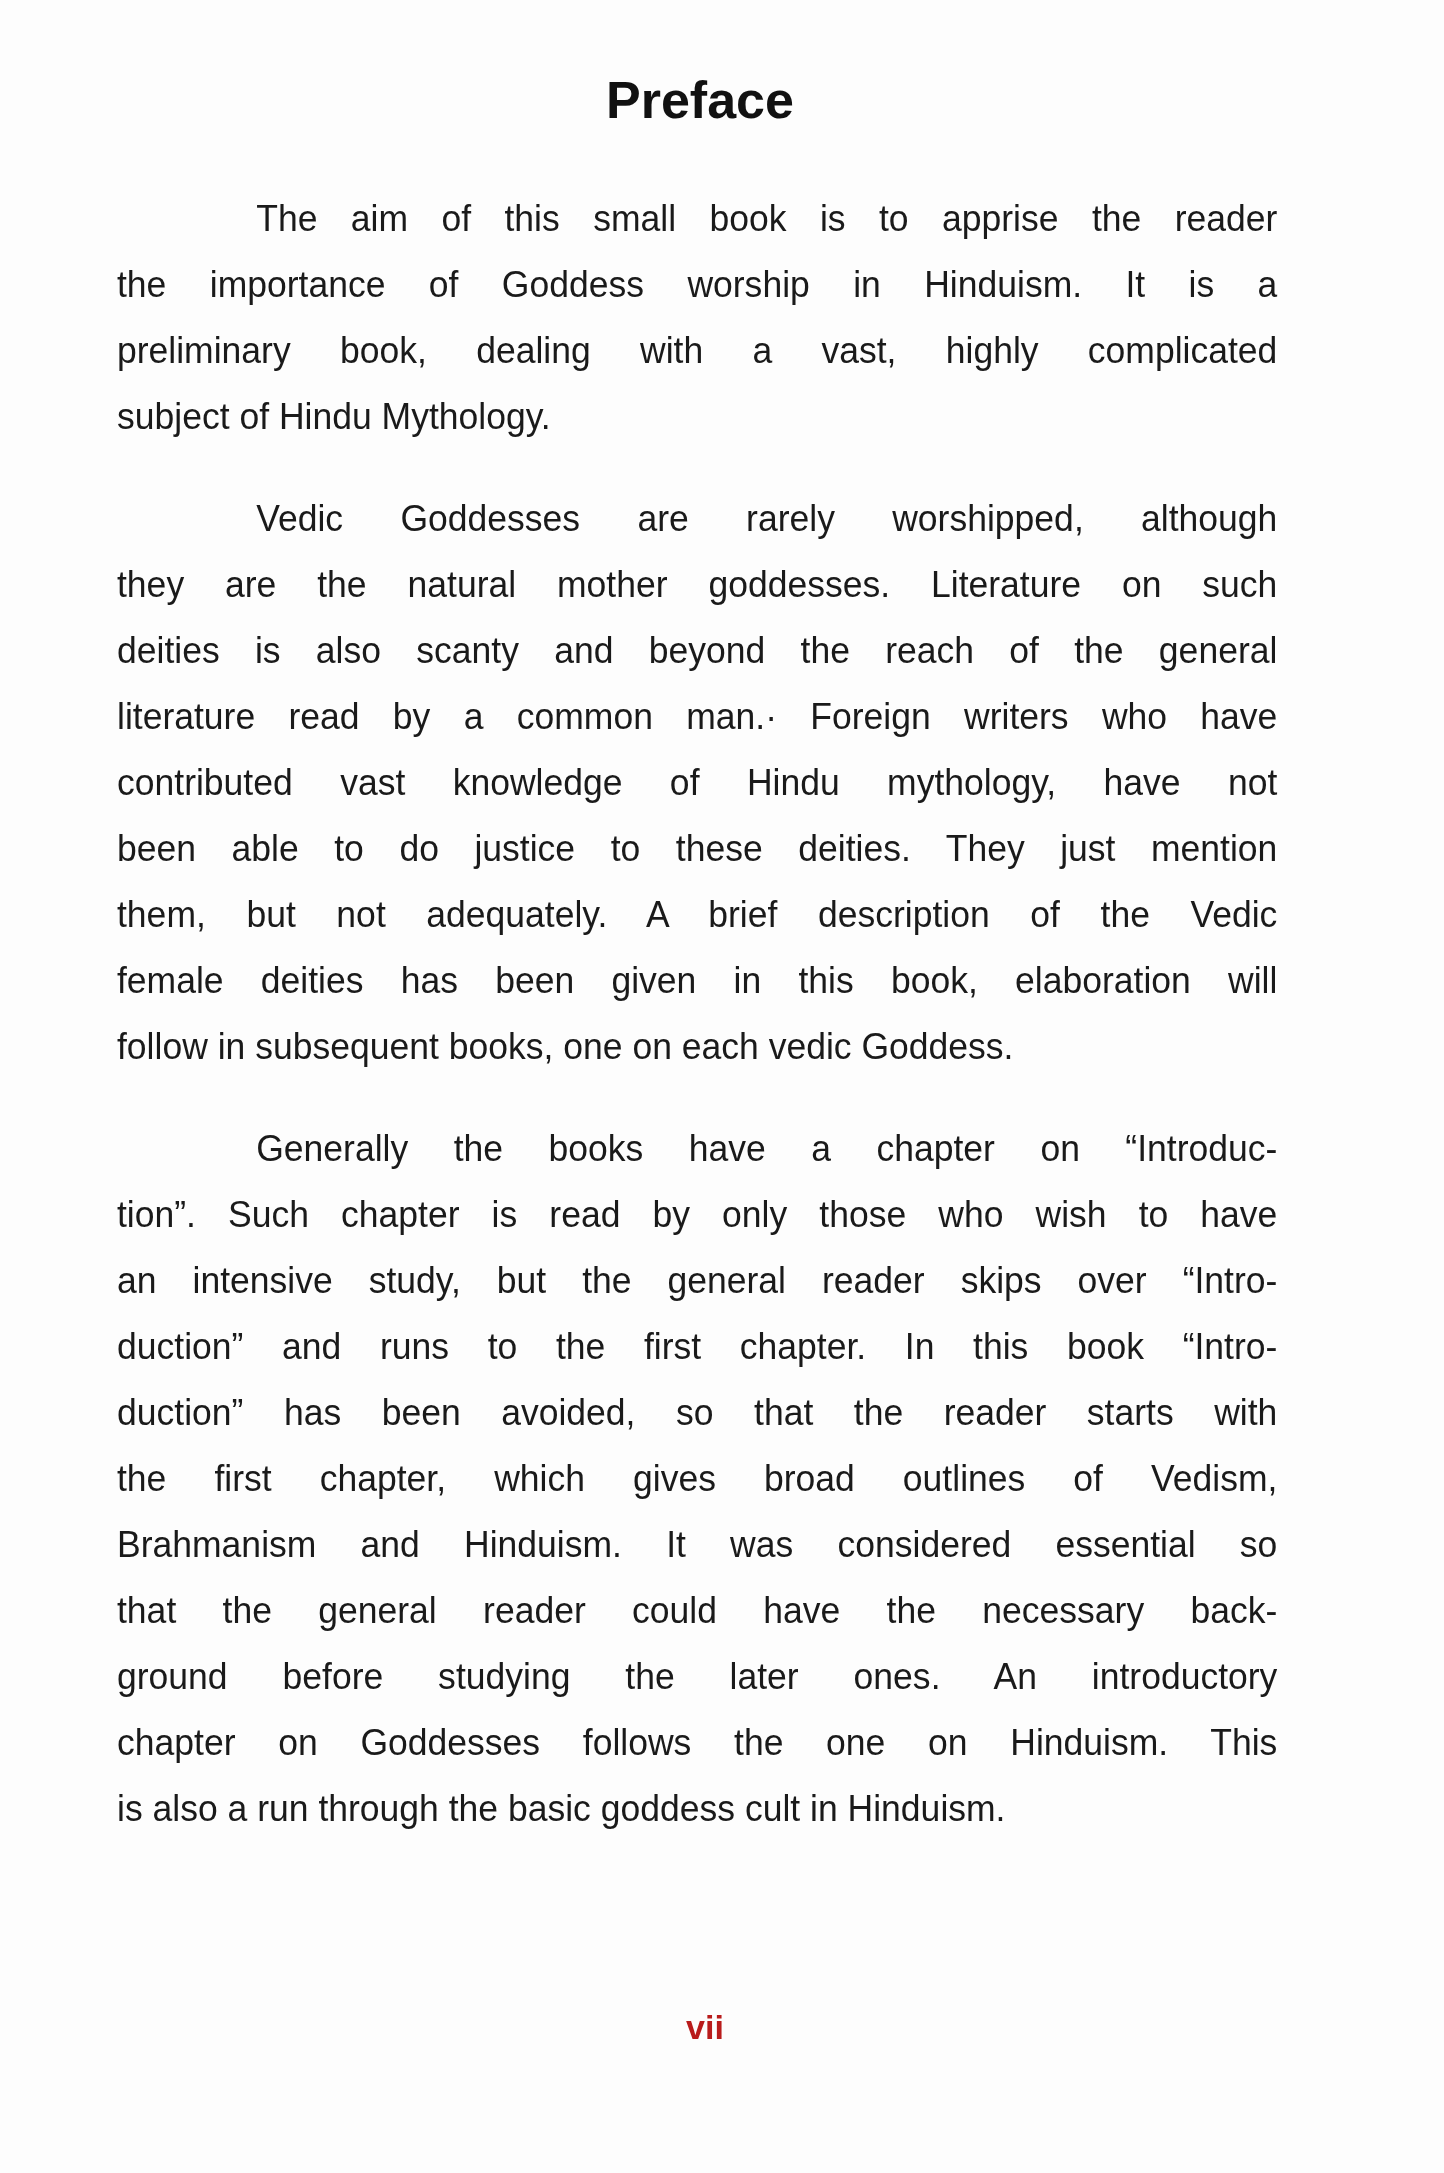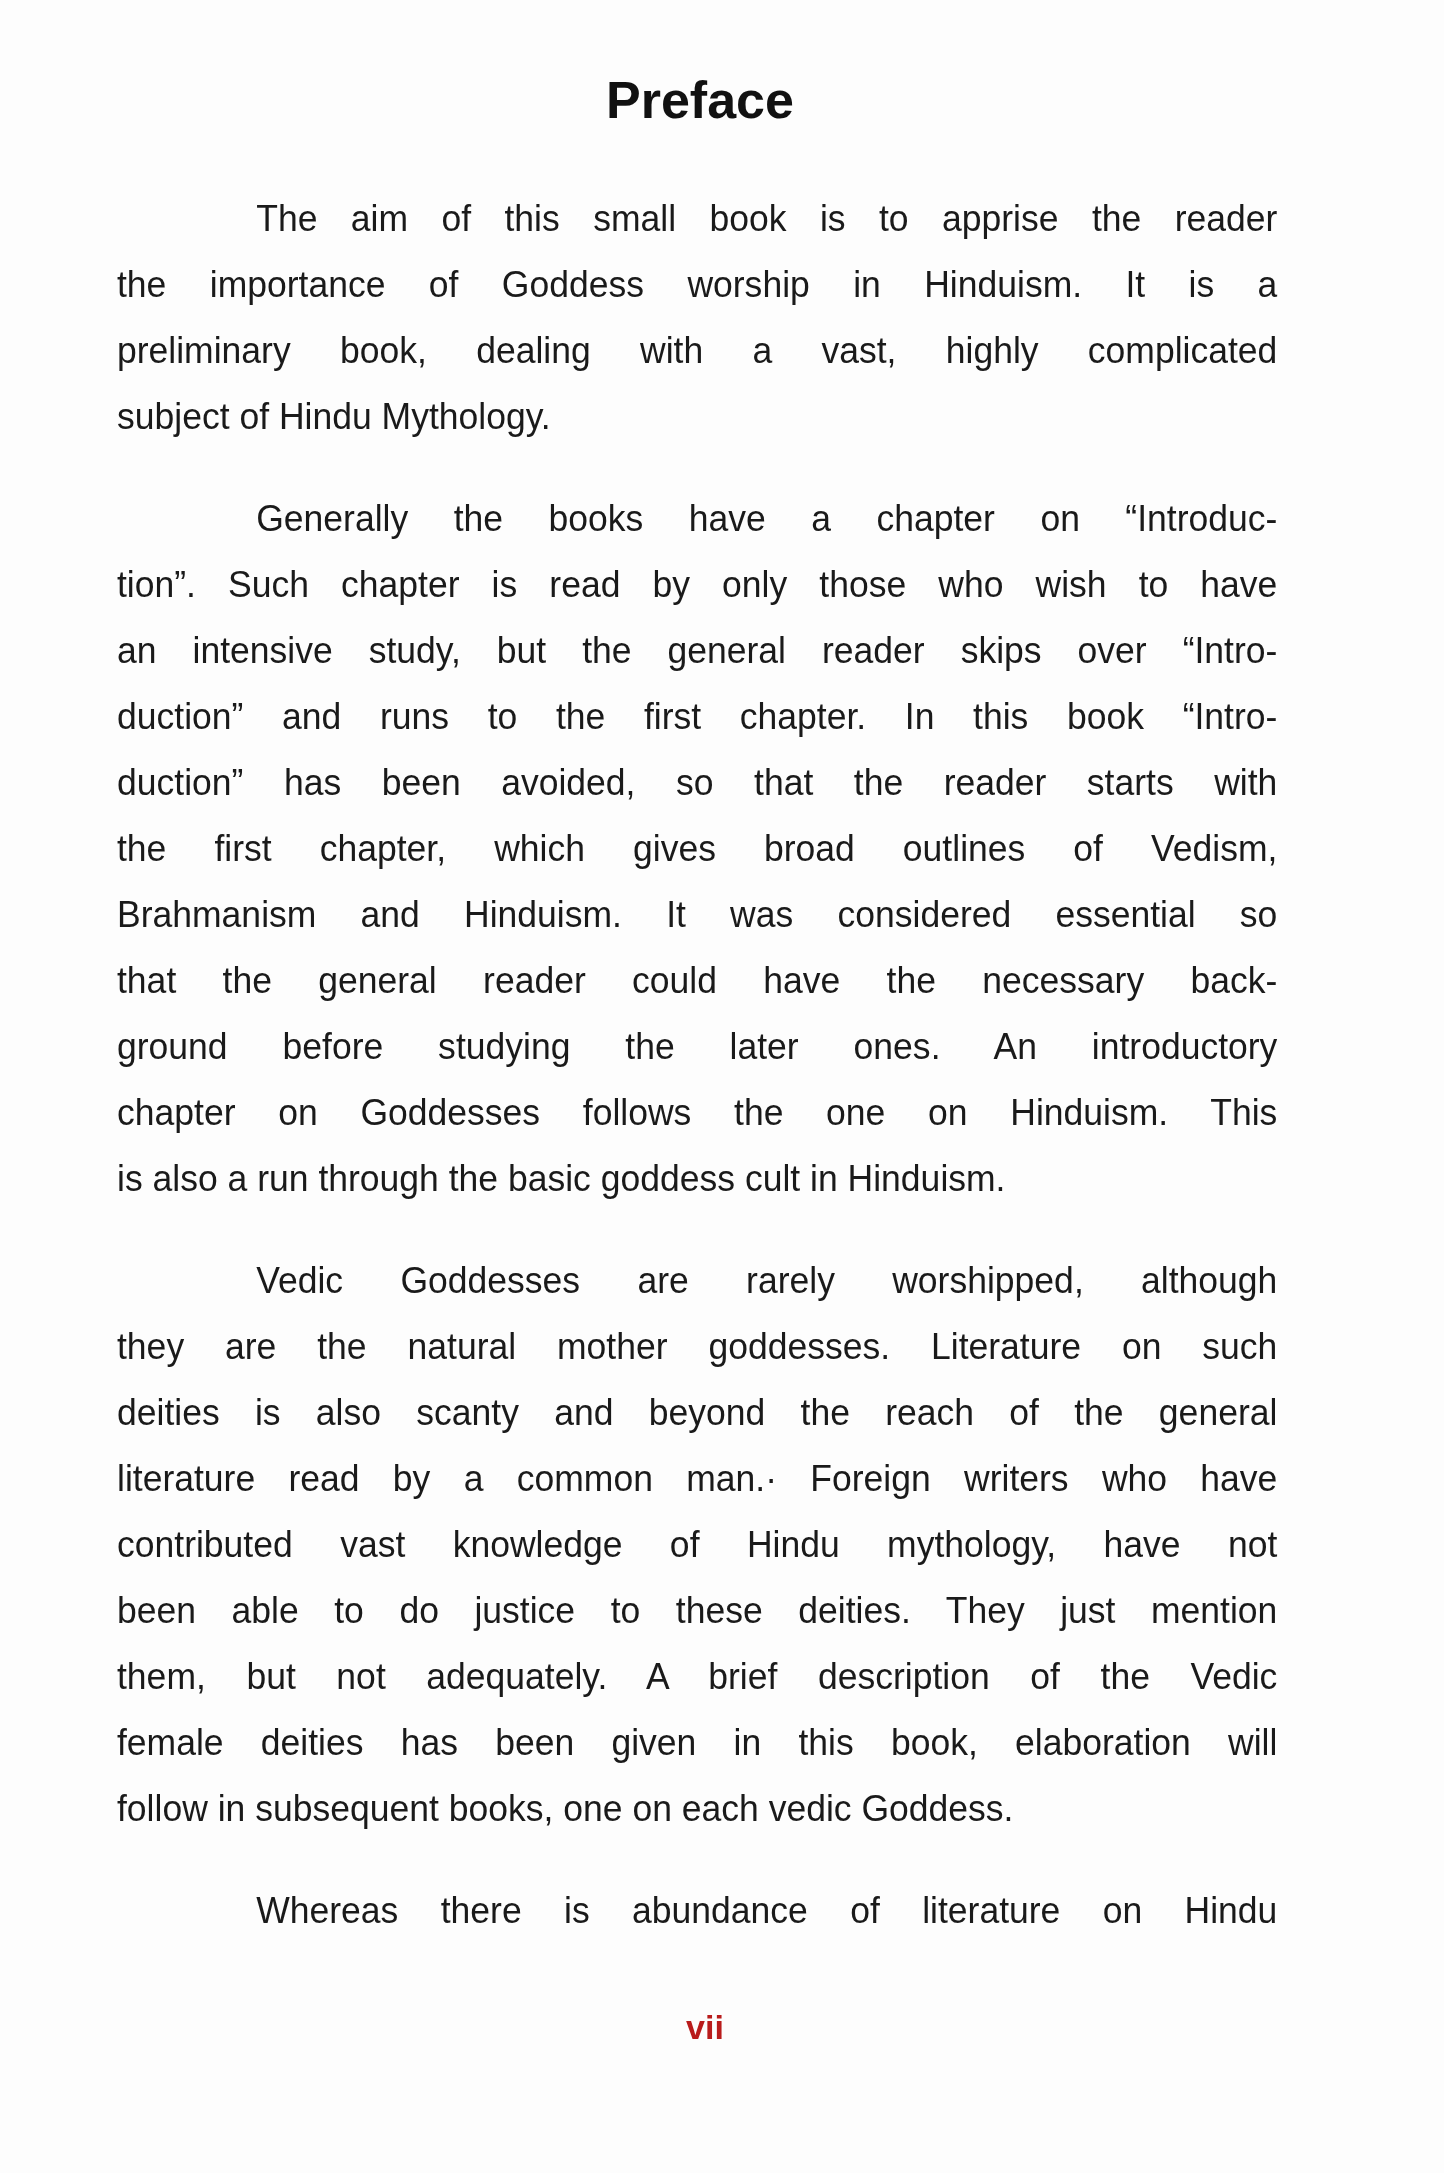--- a/index.html
+++ b/index.html
@@ -38,44 +38,41 @@
 
   <div class="body-text">
     <div class="para">
       <span class="line indent">The aim of this small book is to apprise the reader</span>
       <span class="line">the importance of  Goddess worship in Hinduism.  It is a</span>
       <span class="line">preliminary book, dealing with a vast, highly complicated</span>
       <span class="line last">subject of Hindu Mythology.</span>
     </div>
 
     <div class="para">
+      <span class="line indent">Vedic Goddesses are rarely worshipped, although</span>
+      <span class="line">they are the natural mother goddesses.  Literature on such</span>
+      <span class="line">deities is also scanty and beyond the reach of the general</span>
+      <span class="line">literature read by a common man.· Foreign writers who have</span>
+      <span class="line">contributed vast knowledge of Hindu mythology, have not</span>
+      <span class="line">been able to do justice to these deities.  They just mention</span>
+      <span class="line">them, but not adequately.  A brief description of the Vedic</span>
+      <span class="line">female deities has been given in this book, elaboration will</span>
+      <span class="line last">follow in subsequent books, one on each vedic Goddess.</span>
+    </div>
+
+    <div class="para">
       <span class="line indent">Generally the books have a chapter on “Introduc-</span>
       <span class="line">tion”. Such chapter is read by only those who wish to have</span>
       <span class="line">an intensive study, but the general reader skips over “Intro-</span>
       <span class="line">duction” and runs to the first chapter.  In this book “Intro-</span>
       <span class="line">duction” has been avoided, so that the reader starts with</span>
       <span class="line">the first chapter, which gives broad outlines of Vedism,</span>
       <span class="line">Brahmanism and Hinduism.  It was considered essential so</span>
       <span class="line">that the general reader could have the necessary back-</span>
       <span class="line">ground before studying the later ones.  An introductory</span>
       <span class="line">chapter on Goddesses follows the one on Hinduism.  This</span>
       <span class="line last">is also a run through the basic goddess cult in Hinduism.</span>
     </div>
 
-    <div class="para">
-      <span class="line indent">Vedic Goddesses are rarely worshipped, although</span>
-      <span class="line">they are the natural mother goddesses.  Literature on such</span>
-      <span class="line">deities is also scanty and beyond the reach of the general</span>
-      <span class="line">literature read by a common man.· Foreign writers who have</span>
-      <span class="line">contributed vast knowledge of Hindu mythology, have not</span>
-      <span class="line">been able to do justice to these deities.  They just mention</span>
-      <span class="line">them, but not adequately.  A brief description of the Vedic</span>
-      <span class="line">female deities has been given in this book, elaboration will</span>
-      <span class="line last">follow in subsequent books, one on each vedic Goddess.</span>
-    </div>
-
-    <div class="para">
-      <span class="line indent">Whereas there is abundance of literature on Hindu</span>
-    </div>
   </div>
 
   <div class="page-number">vii</div>
 </div>
 
 </body></html>

